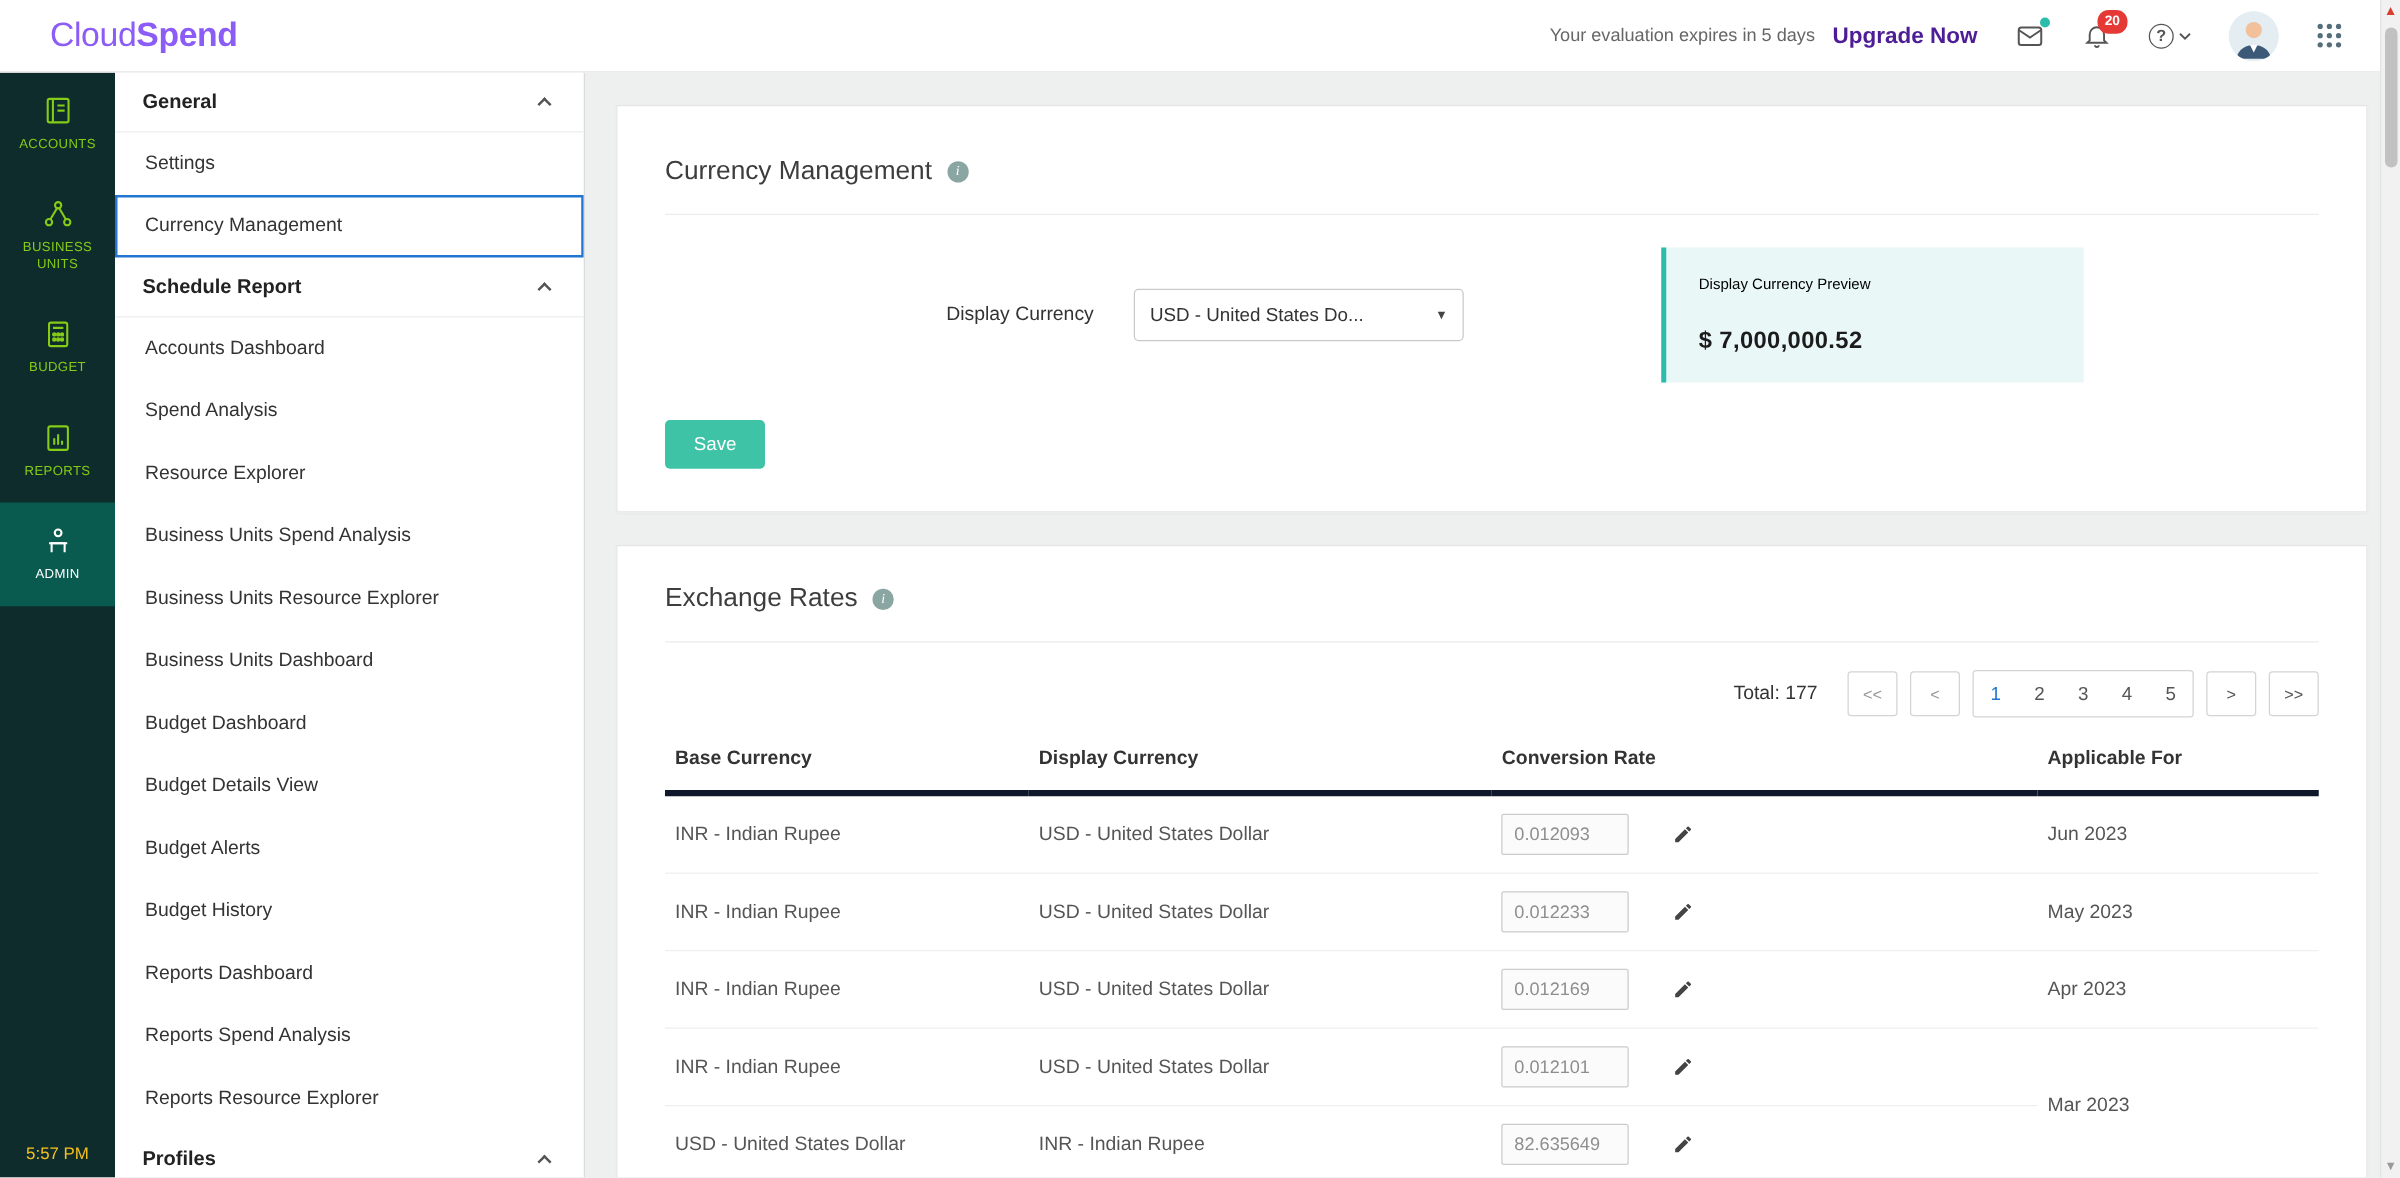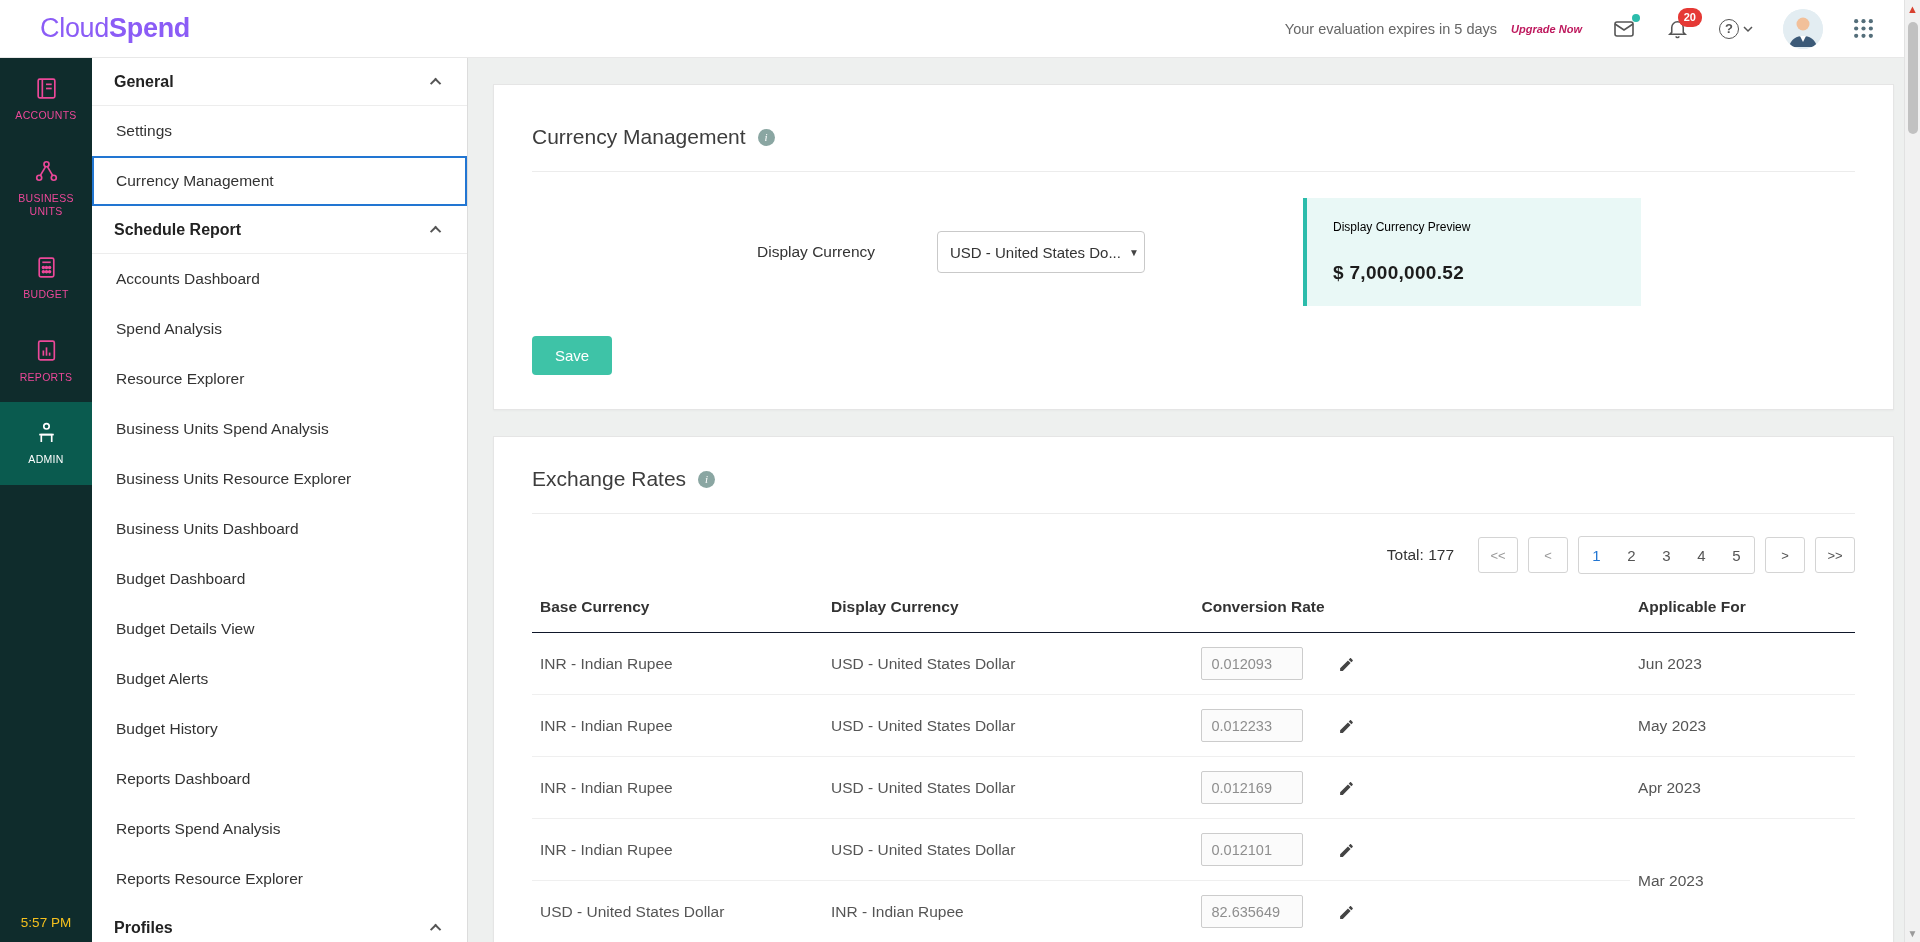--- a/index.html
+++ b/index.html
@@ -9,40 +9,40 @@
   
   .topbar { height:58px; background:#fff; border-bottom:1px solid #e8e8e8;
     display:flex; align-items:center; justify-content:space-between;
     padding:0 46px 0 40px; position:relative; z-index:5; }
   .logo { font-size:27px; color:#8b5cf6; letter-spacing:-0.3px; cursor:default; }
   .logo .l1 { font-weight:500; }
   .logo .l2 { font-weight:800; }
   .topbar-right { display:flex; align-items:center; gap:30px; }
   .eval-wrap { display:flex; align-items:center; gap:14px; }
   .eval-text { font-size:14.5px; color:#666; }
-  .upgrade { font-size:11px; color:#be185d; font-weight:600; cursor:pointer; text-decoration:none;font-style:italic; }
+  .upgrade { font-size:18px; color:#4c1d95; font-weight:600; cursor:pointer; text-decoration:none; }
   .icon-btn { position:relative; display:flex; align-items:center; cursor:pointer; }
   .badge { position:absolute; top:-9px; right:-13px; background:#e53935; color:#fff;
     font-size:11px; font-weight:700; border-radius:9px; padding:4px 6px; line-height:1; }
   .teal-dot { position:absolute; top:-3px; right:-4px; width:8px; height:8px;
     border-radius:50%; background:#2bbcab; }
   .help-circle { width:20px; height:20px; border:1.7px solid #555; border-radius:50%;
     display:flex; align-items:center; justify-content:center; font-size:13px;
     color:#555; font-weight:700; }
   .help-caret { margin-left:4px; }
   .avatar { width:40px; height:40px; border-radius:50%; overflow:hidden; background:#e3edf2; }
 
   
   .content-row { display:flex; height:884px; }
 
   
   .rail { width:92px; background:#0f2c2c; flex-shrink:0; position:relative;
     display:flex; flex-direction:column; }
   .rail-item { display:flex; flex-direction:column; align-items:center; gap:8px;
-    padding:18px 4px; cursor:pointer; color:#ec4899; }
+    padding:18px 4px; cursor:pointer; color:#84cc16; }
   .rail-item svg { width:25px; height:25px; }
   .rail-label { font-size:10.5px; text-align:center; line-height:1.3; letter-spacing:0.3px; }
   .rail-item.active { background:#0a5b4f; color:#fff; }
   .rail-item.active .rail-label { color:#fff; }
   .rail-time { position:absolute; bottom:12px; width:100%; text-align:center;
     color:#f5c01e; font-size:13.5px; }
 
   
   .sidebar { width:376px; background:#fff; border-right:1px solid #dcdcdc;
     flex-shrink:0; overflow:hidden; }
@@ -60,21 +60,21 @@
   .card1 { padding:40px 38px 34px; }
   .card-title-row { display:flex; align-items:center; }
   .card-title { font-size:21px; color:#3d3d3d; font-weight:500; }
   .info-icon { width:17px; height:17px; border-radius:50%; background:#8aa6a2; color:#fff;
     font-size:11px; display:flex; align-items:center; justify-content:center;
     margin-left:12px; cursor:pointer; font-family:"Liberation Serif", serif; font-style:italic; }
   .card-divider { border:none; border-top:1px solid #ececec; margin:22px 0 0; }
 
   .form-row { display:flex; align-items:center; margin-top:26px; padding-left:225px; }
   .form-label { font-size:15.5px; color:#333; }
-  .select-box { margin-left:62px; width:208px; height:42px; border:1px solid #c9c9c9;
+  .select-box { margin-left:32px; width:264px; height:42px; border:1px solid #c9c9c9;
     border-radius:4px; display:flex; align-items:center; justify-content:space-between;
     padding:0 12px; font-size:15px; color:#333; background:#fff; cursor:pointer;
     white-space:nowrap; overflow:hidden; }
   .caret { font-size:10px; color:#444; margin-left:8px; }
   .preview-box { margin-left:158px; width:338px; background:#e9f8f6;
     border-left:4px solid #2cbcab; padding:22px 26px; }
   .preview-title { font-size:12px; color:#000000; }
   .preview-value { font-size:19px; color:#1c1c1c; font-weight:700; margin-top:28px; letter-spacing:0.3px; }
   .save-btn { margin-top:30px; background:#3ec3a7; color:#fff; border:none; border-radius:4px;
     font-size:15px; padding:11px 23px; cursor:pointer; font-family:inherit; }
@@ -92,21 +92,21 @@
     justify-content:center; cursor:pointer; }
   .pg-btn.dark { color:#555; }
   .page-group { display:flex; border:1px solid #d4d4d4; border-radius:3px;
     overflow:hidden; background:#fff; }
   .page-btn { width:35px; height:36px; display:flex; align-items:center;
     justify-content:center; font-size:15px; color:#555; cursor:pointer; }
   .page-btn.active { color:#2276d2; }
 
   table { width:100%; border-collapse:collapse; }
   th { text-align:left; font-size:15.5px; color:#333; font-weight:600;
-    padding:16px 8px; border-bottom:1px solid #0f172a; }
+    padding:16px 8px; border-bottom:5px solid #0f172a; }
   td { font-size:15.5px; color:#555; padding:14px 8px; border-bottom:1px solid #efefef; }
   .rate-cell { white-space:nowrap; }
   .rate-input { width:102px; height:33px; border:1px solid #ccc; border-radius:2px;
     background:#fbfbfb; color:#8e8e8e; font-size:14.5px; padding:0 9px;
     font-family:inherit; }
   .pencil { margin-left:30px; display:inline-flex; vertical-align:middle; cursor:pointer; }
 
   
   .scrollbar { position:fixed; top:0; right:0; width:16px; height:942px;
     background:#f1f1f1; border-left:1px solid #e2e2e2; z-index:50;

